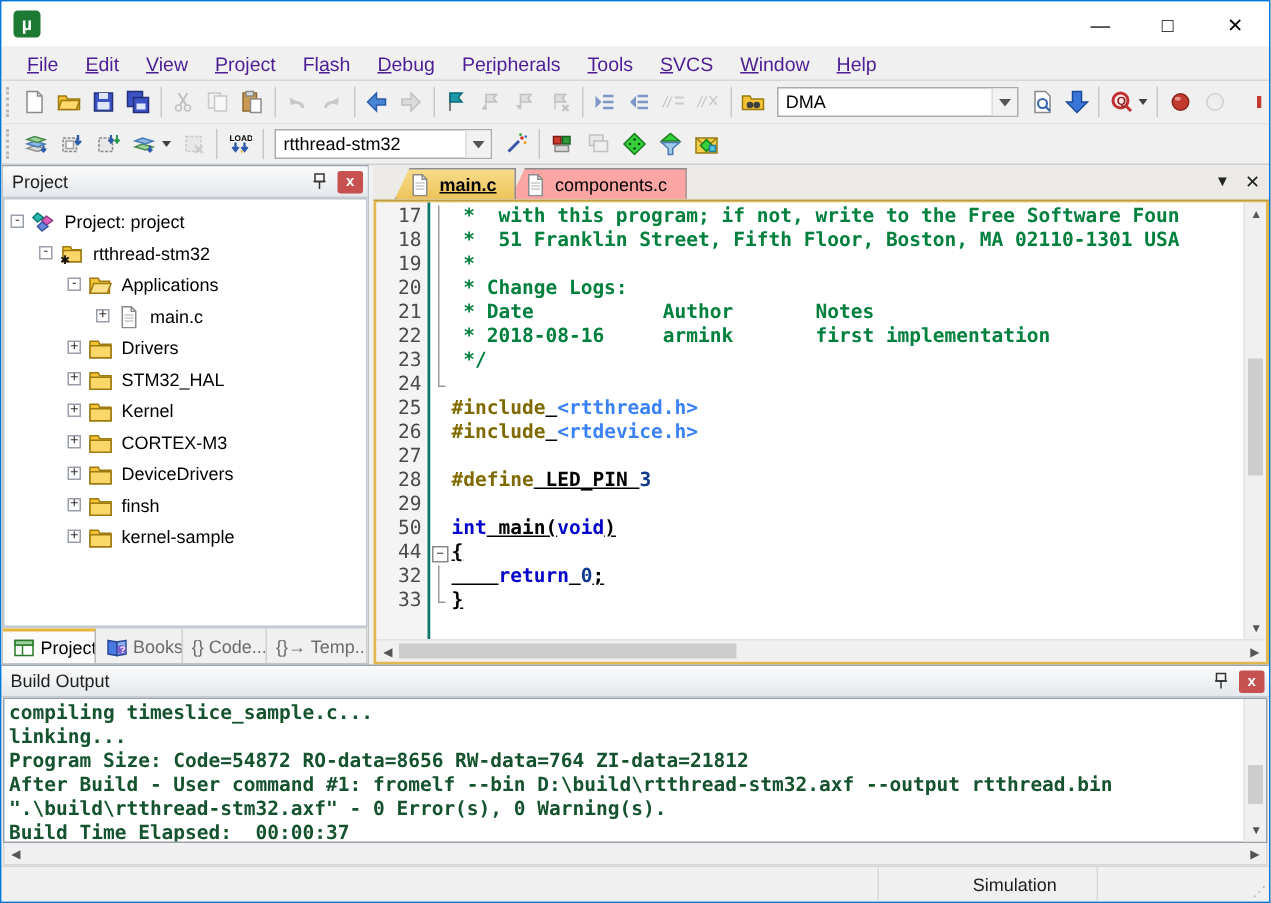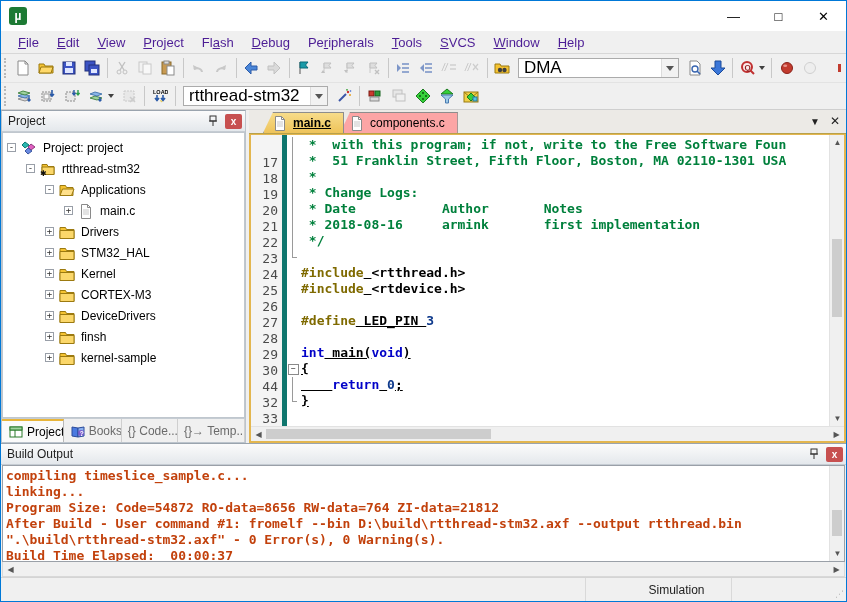--- a/index.html
+++ b/index.html
@@ -26,21 +26,21 @@
   
   .toolbar { background:#f0f0f0; display:flex; align-items:center; padding:1px 2px 1px 0; flex:0 0 auto; }
   .toolbar1 { height:29px; border-bottom:1px solid #e3e3e3; }
   .toolbar2 { height:27px; border-bottom:1px solid #cfcfcf; }
   .grip { width:5px; height:80%; margin:0 3px; border-left:2px dotted #b8b8b8; }
   .tbtn { width:24px; height:24px; display:flex; align-items:center; justify-content:center; border-radius:2px; }
   .tsep { width:1px; height:20px; background:#c8c8c8; margin:0 3px; }
   .tcaret { width:0; height:0; border-left:3px solid transparent; border-right:3px solid transparent;
     border-top:4px solid #404040; margin:0 3px 0 0; }
   .combo { height:20px; background:#fff; border:1px solid #ababab; display:flex; align-items:center;
-    font-size:17px; }
+    font-size:12px; }
   .combo .val { flex:1; padding:0 5px; white-space:nowrap; overflow:hidden; }
   .combo .drop { width:17px; height:100%; background:#f2f2f2; border-left:1px solid #dcdcdc;
     display:flex; align-items:center; justify-content:center; }
   .combo .drop i { width:0; height:0; border-left:4px solid transparent; border-right:4px solid transparent;
     border-top:5px solid #555; }
   .search-combo { width:168px; margin:0 4px; }
   .target-combo { width:145px; margin:0 4px; }
   
   .main { flex:1 1 auto; display:flex; min-height:0; background:#f0f0f0; }
   
@@ -69,46 +69,46 @@
   .tabstrip { height:24px; display:flex; align-items:flex-end; background:#eceae6; padding-left:14px; flex:0 0 auto; position:relative; border-bottom:1px solid #b9a14a;}
   .dtab { height:21px; display:flex; align-items:center; gap:5px; padding:0 12px 0 8px; font-size:12px;
     clip-path:polygon(10px 0, 100% 0, 100% 100%, 0 100%); margin-right:-4px; border:1px solid #8d8d8d; border-bottom:none; }
   .dtab.active { background:linear-gradient(#f7dc8a,#eec35a); font-weight:bold; z-index:2; }
   .dtab.active .lbl { text-decoration:underline; }
   .dtab.inactive { background:#fca5a5; z-index:1; }
   .strip-btns { position:absolute; right:6px; top:4px; display:flex; gap:10px; align-items:center; }
   .strip-btn { font-size:10px; color:#222; }
   .doc-frame { flex:1; border:2px solid #e3b64f; border-top:1px solid #e3b64f; display:flex; flex-direction:column; min-height:0; background:#fff; }
   .code-row { flex:1; display:flex; min-height:0; }
-  .gutter { width:36px; background:#f4f4f4; color:#4a4a4a; text-align:right; padding:20px 4px 0 0;
-    font:13px "DejaVu Sans Mono",monospace; border-right:5px solid #0f766e; flex:0 0 auto; }
+  .gutter { width:36px; background:#f4f4f4; color:#4a4a4a; text-align:right; padding:2px 4px 0 0;
+    font:13px "DejaVu Sans Mono",monospace; border-right:2px solid #0f766e; flex:0 0 auto; }
   .gutter div { height:16px; line-height:16px; }
   .foldcol { width:12px; background:#fff; flex:0 0 auto; padding-top:2px; }
   .foldcol div { height:16px; position:relative; }
   .fm-pipe::before { content:""; position:absolute; left:5px; top:0; bottom:0; border-left:1px solid #9a9a9a; }
   .fm-corner::before { content:""; position:absolute; left:5px; top:0; height:8px; width:4px;
     border-left:1px solid #9a9a9a; border-bottom:1px solid #9a9a9a; }
   .fm-minus::before { content:"−"; position:absolute; left:1px; top:3px; width:9px; height:9px; border:1px solid #8a8a8a;
     background:#fff; font:8px/8px "DejaVu Sans Mono",monospace; text-align:center; color:#333; }
   .code { flex:1; background:#fff; padding:2px 0 0 2px; font:bold 13px "DejaVu Sans Mono",monospace;
     white-space:pre; overflow:hidden; color:#000; }
   .code div { height:16px; line-height:16px; }
-  .c-com { color:#00803c; } .c-pp { color:#7f6a00; } .c-hdr { color:#000000; }
+  .c-com { color:#00803c; } .c-pp { color:#7f6a00; } .c-hdr { color:#3b82f6; }
   .c-kw { color:#0202c8; } .c-num { color:#0f3a8c; } .c-pl { color:#000;text-decoration:underline; }
   
   .vscroll { width:15px; background:#f0f0f0; border-left:1px solid #e2e2e2; display:flex; flex-direction:column; flex:0 0 auto; }
   .hscroll { height:15px; background:#f0f0f0; border-top:1px solid #e2e2e2; display:flex; flex:0 0 auto; }
   .sb-btn { width:15px; height:15px; display:flex; align-items:center; justify-content:center; color:#555; font-size:8px; flex:0 0 auto;}
   .sb-track { flex:1; position:relative; }
   .sb-thumb { position:absolute; background:#cdcdcd; }
   
   .build-hdr-wrap { flex:0 0 auto; border-top:1px solid #9aa4ae; }
   .build-out { height:112px; flex:0 0 auto; display:flex; flex-direction:column; background:#f0f0f0; padding:0 1px; }
   .build-body { flex:1; display:flex; border:1px solid #9aa0a8; background:#fff; min-height:0; }
-  .build-text { flex:1; font:bold 13px "DejaVu Sans Mono",monospace; color:#c2410c; padding:2px 0 0 3px;
+  .build-text { flex:1; font:bold 13px "DejaVu Sans Mono",monospace; color:#14532d; padding:2px 0 0 3px;
     white-space:pre; overflow:hidden; }
   .build-text div { height:16px; line-height:16px; }
   
   .statusbar { height:24px; background:#f0f0f0; border-top:1px solid #d4d4d4; display:flex; align-items:stretch;
     font-size:12px; color:#1e1e1e; flex:0 0 auto;gap:36px; }
   .sb-cell { border-right:1px solid #d9d9d9; display:flex; align-items:center; justify-content:center; }
   .sb-cell.main-cell { flex:1; }
   .sb-cell.sim-cell { width:110px; }
   .sb-cell.pad-cell { width:28px; border-right:none; }
   .resize-grip { width:14px; display:flex; align-items:flex-end; justify-content:flex-end; padding:0 2px 2px 0; color:#b0b0b0; font-size:9px; }
@@ -635,21 +635,21 @@
               <div>20</div>
               <div>21</div>
               <div>22</div>
               <div>23</div>
               <div>24</div>
               <div>25</div>
               <div>26</div>
               <div>27</div>
               <div>28</div>
               <div>29</div>
-              <div>30</div>
+              <div>50</div>
               <div>44</div>
               <div>32</div>
               <div>33</div>
             </div>
           <div class="foldcol" id="foldcol">
               <div class="fm-pipe"></div>
               <div class="fm-pipe"></div>
               <div class="fm-pipe"></div>
               <div class="fm-pipe"></div>
               <div class="fm-pipe"></div>

